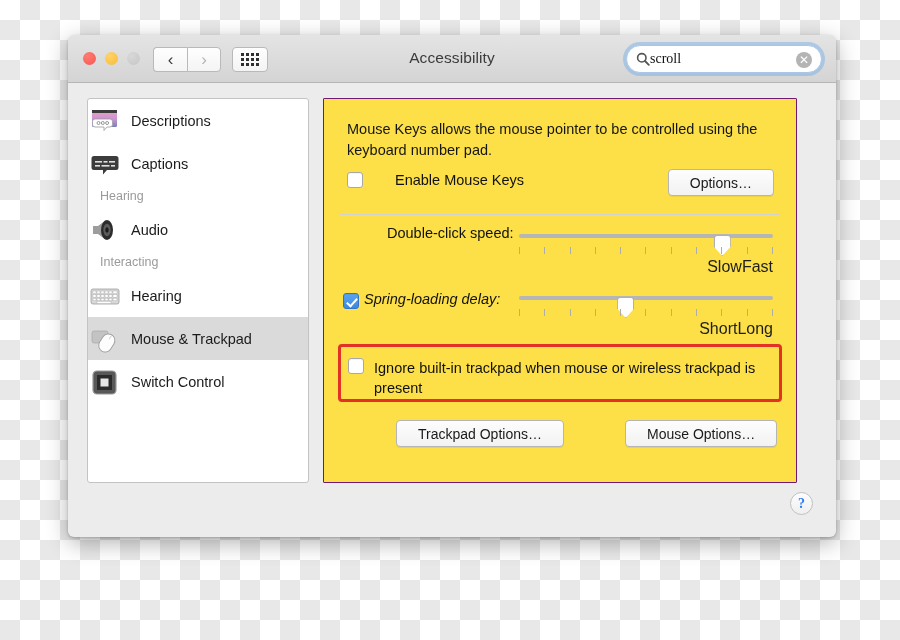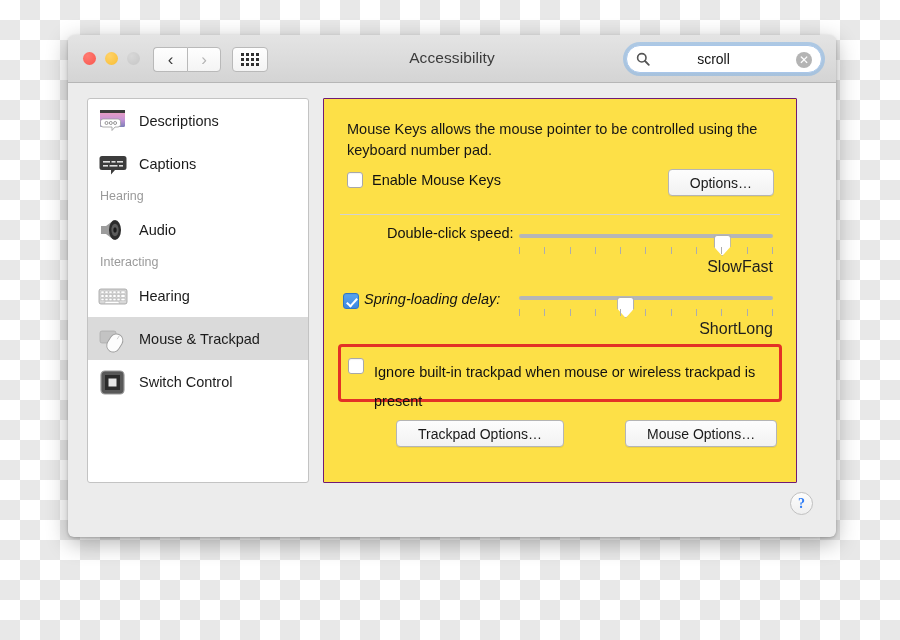--- a/index.html
+++ b/index.html
@@ -70,23 +70,23 @@
     width:196px; height:28px;
     background:#fff;
     border:1px solid #a9c6e8;
     border-radius:14px;
     box-shadow:0 0 0 3px rgba(110,170,230,0.45);
     display:flex; align-items:center;
   }
   #search-icon { margin-left:9px; flex:0 0 auto; }
   #search-input {
     border:none; outline:none; background:transparent;
-    font-family:Liberation Sans, sans-serif;
+    font-family:Liberation Serif, serif;
     font-size:14px; color:#111;
-    margin-left:6px; width:115px; padding:0;text-align:center;
+    width:115px; padding:0;
   }
   #clear-icon {
     position:absolute; right:9px; top:6px;
     width:16px; height:16px; border-radius:50%;
     background:#b4b4b4; color:#fff;
     font-size:12px; line-height:16px; text-align:center;
     font-family:"DejaVu Sans", sans-serif;
   }
 
   
@@ -96,21 +96,21 @@
   #sidebar {
     position:absolute; left:19px; top:15px;
     width:222px; height:385px;
     background:#fff;
     border:1px solid #c3c3c3;
     border-radius:3px;
     overflow:hidden;
   }
   .side-item {
     display:flex; align-items:center;
-    height:43px; padding-left:10px;
+    height:43px; padding-left:2px;
   }
   .side-item.selected { background:#dadada; }
   .side-item .ilabel {
     font-size:14.5px; color:#1b1b1b; margin-left:11px;
   }
   .side-head {
     font-size:12.5px; color:#9a9a9a;
     padding:4px 0 5px 12px;
   }
   .sicon { width:30px; height:30px; flex:0 0 auto; position:relative; }
@@ -122,21 +122,21 @@
     background:#fde047;
     border:1px solid #701a75;
     border-radius:1px;
   }
   #desc-text {
     position:absolute; left:23px; top:20px; width:432px;
     font-size:14.5px; line-height:21px; color:#161616;
   }
   #enable-row {
     position:absolute; left:23px; top:73px;
-    display:flex; align-items:center;
+    display:flex; align-items:center;gap:23px;
   }
   .cb {
     width:16px; height:16px; flex:0 0 auto;
     background:#fff; border:1px solid #a8a8a8;
     border-radius:3px;
     box-shadow:inset 0 1px 1px rgba(0,0,0,0.05);
   }
   .cb.checked {
     background:linear-gradient(to bottom,#5aa5ef,#3d88e0);
     border-color:#2f76c9;
@@ -206,21 +206,21 @@
     position:absolute; left:14px; top:245px; right:14px;
     height:58px;
     border:3px solid #e33126;
     border-radius:4px;
   }
   #ignore-inner {
     position:absolute; left:7px; top:11px; right:8px;
     display:flex; align-items:flex-start;
   }
   #ignore-label {
-    font-size:14.5px; line-height:29px; color:#111;
+    font-size:14.5px; line-height:20px; color:#111;
     margin-left:10px;
   }
 
   
   #trackpad-opt { position:absolute; left:72px; top:321px; }
   #mouse-opt    { position:absolute; left:261px; top:321px;margin-left:40px; }
 
   
   #show-status-row {
     position:absolute; left:20px; top:414px;

